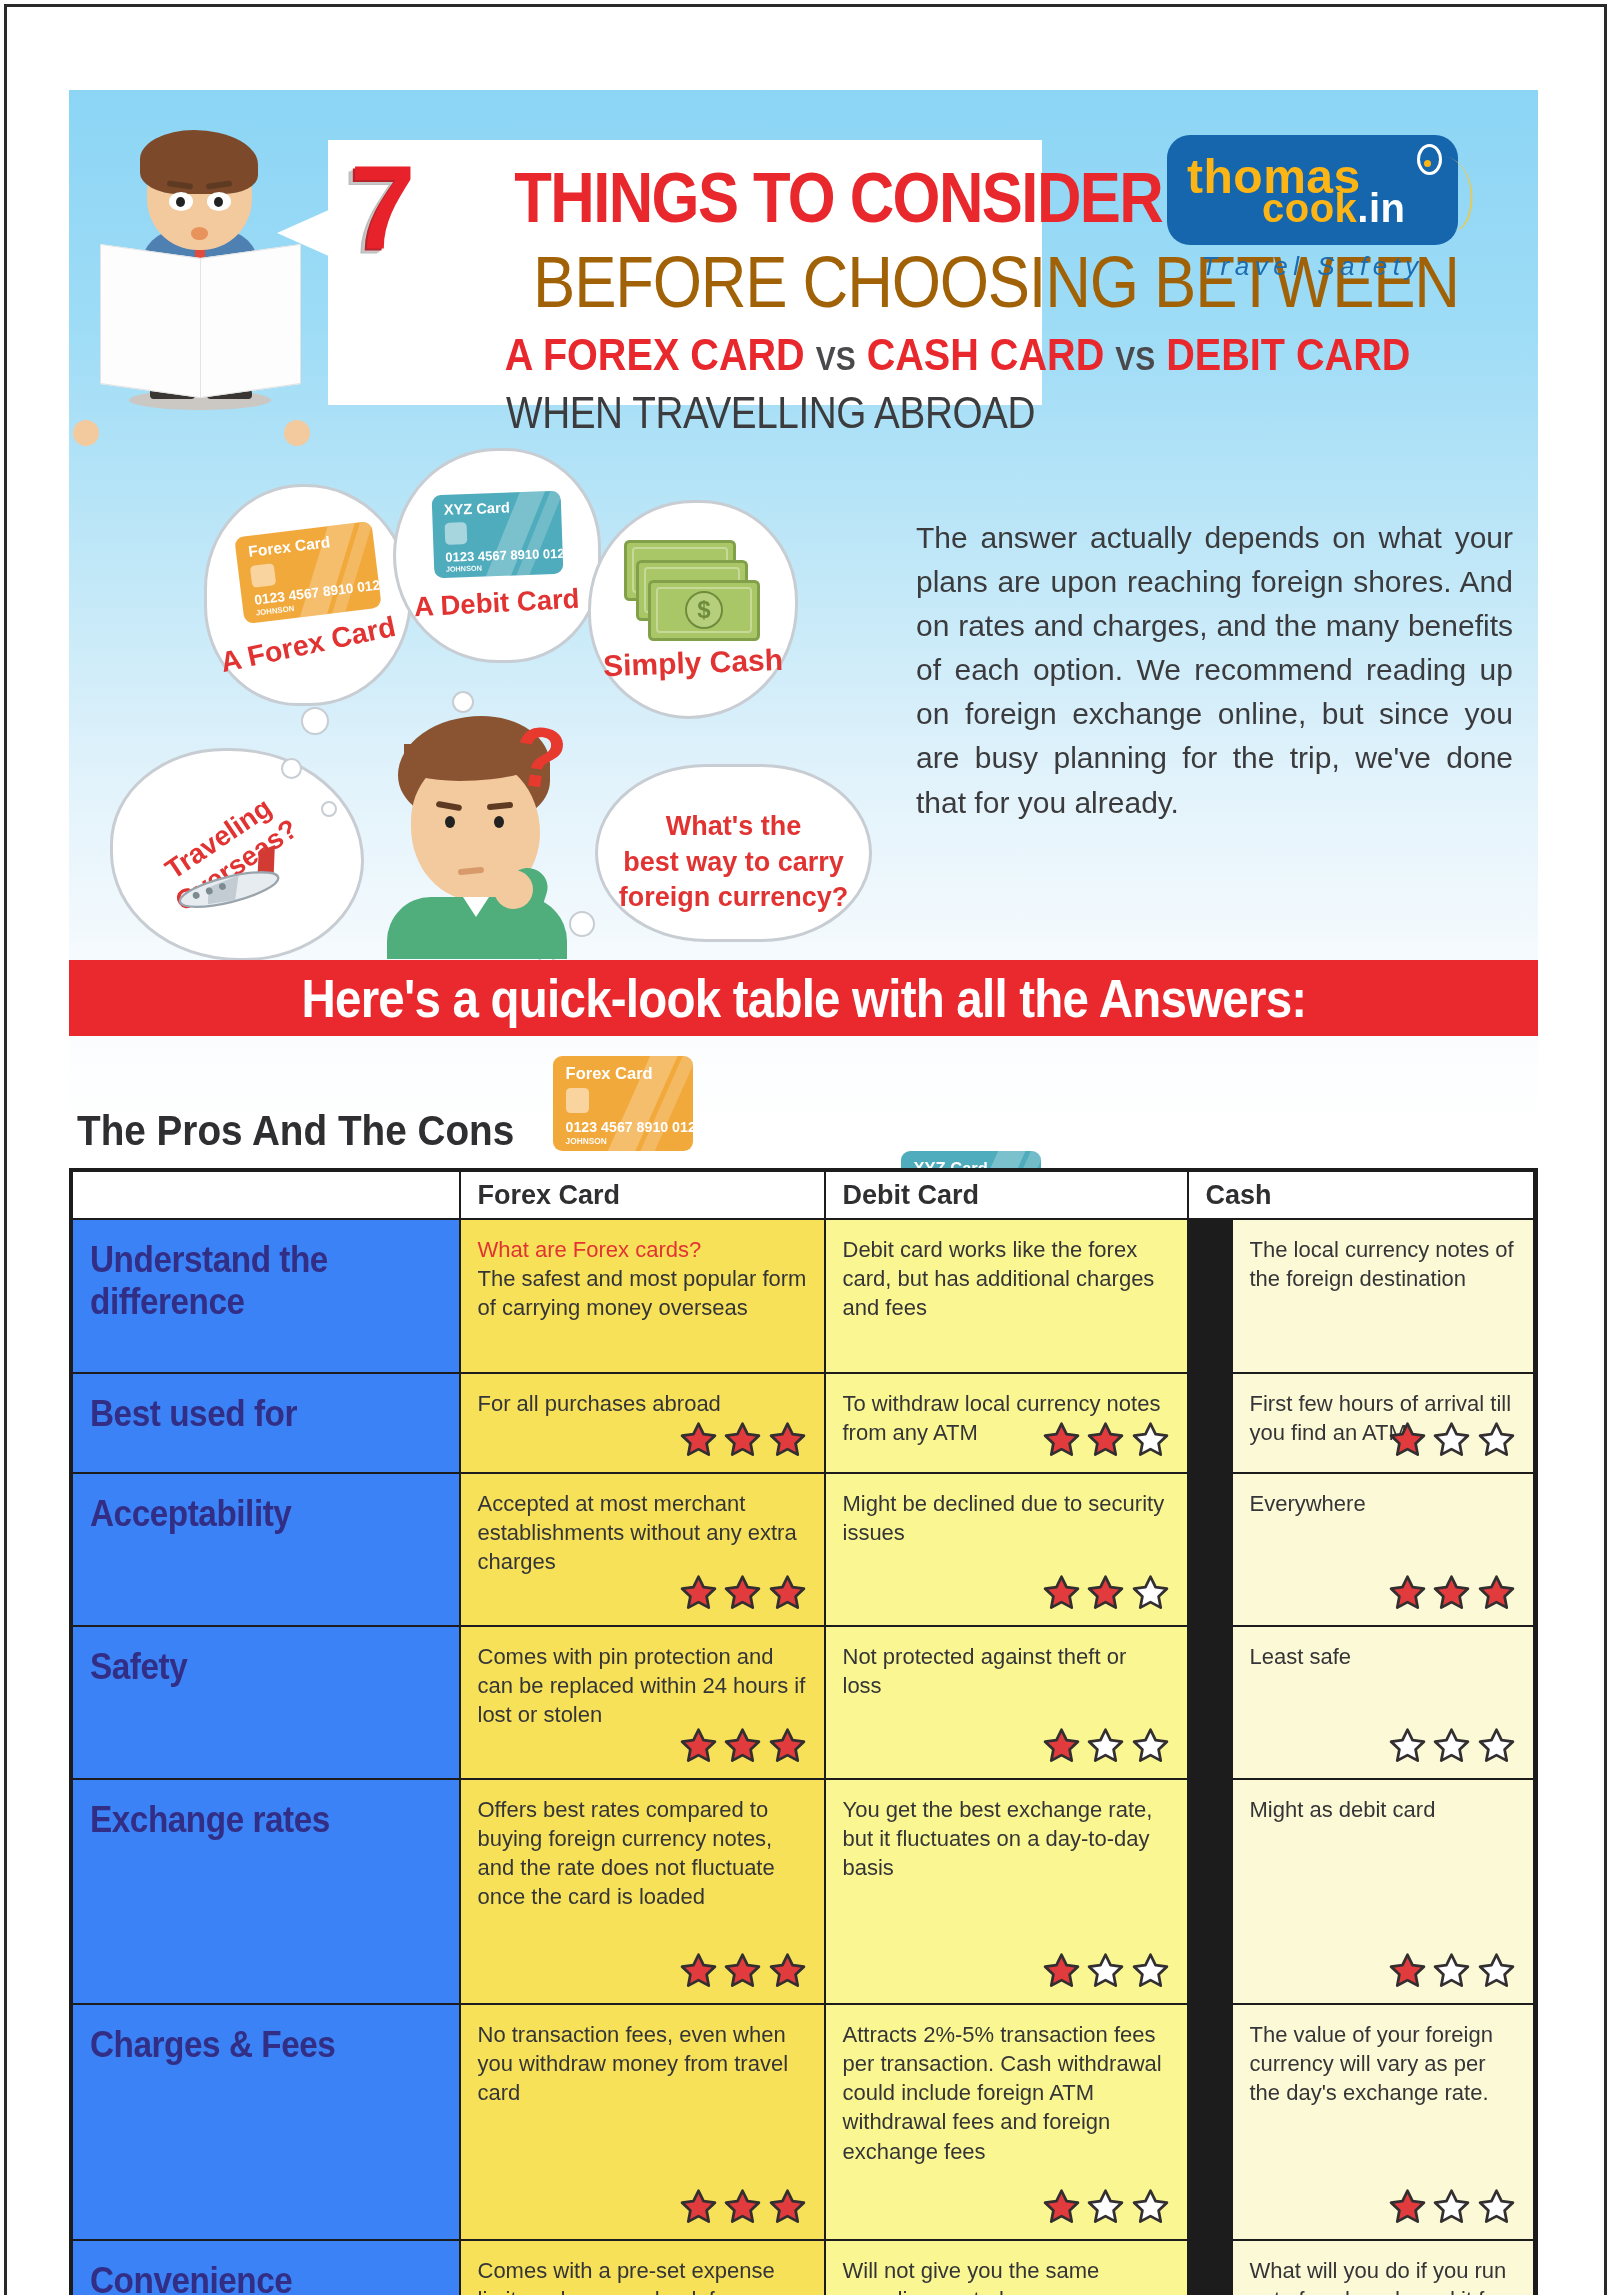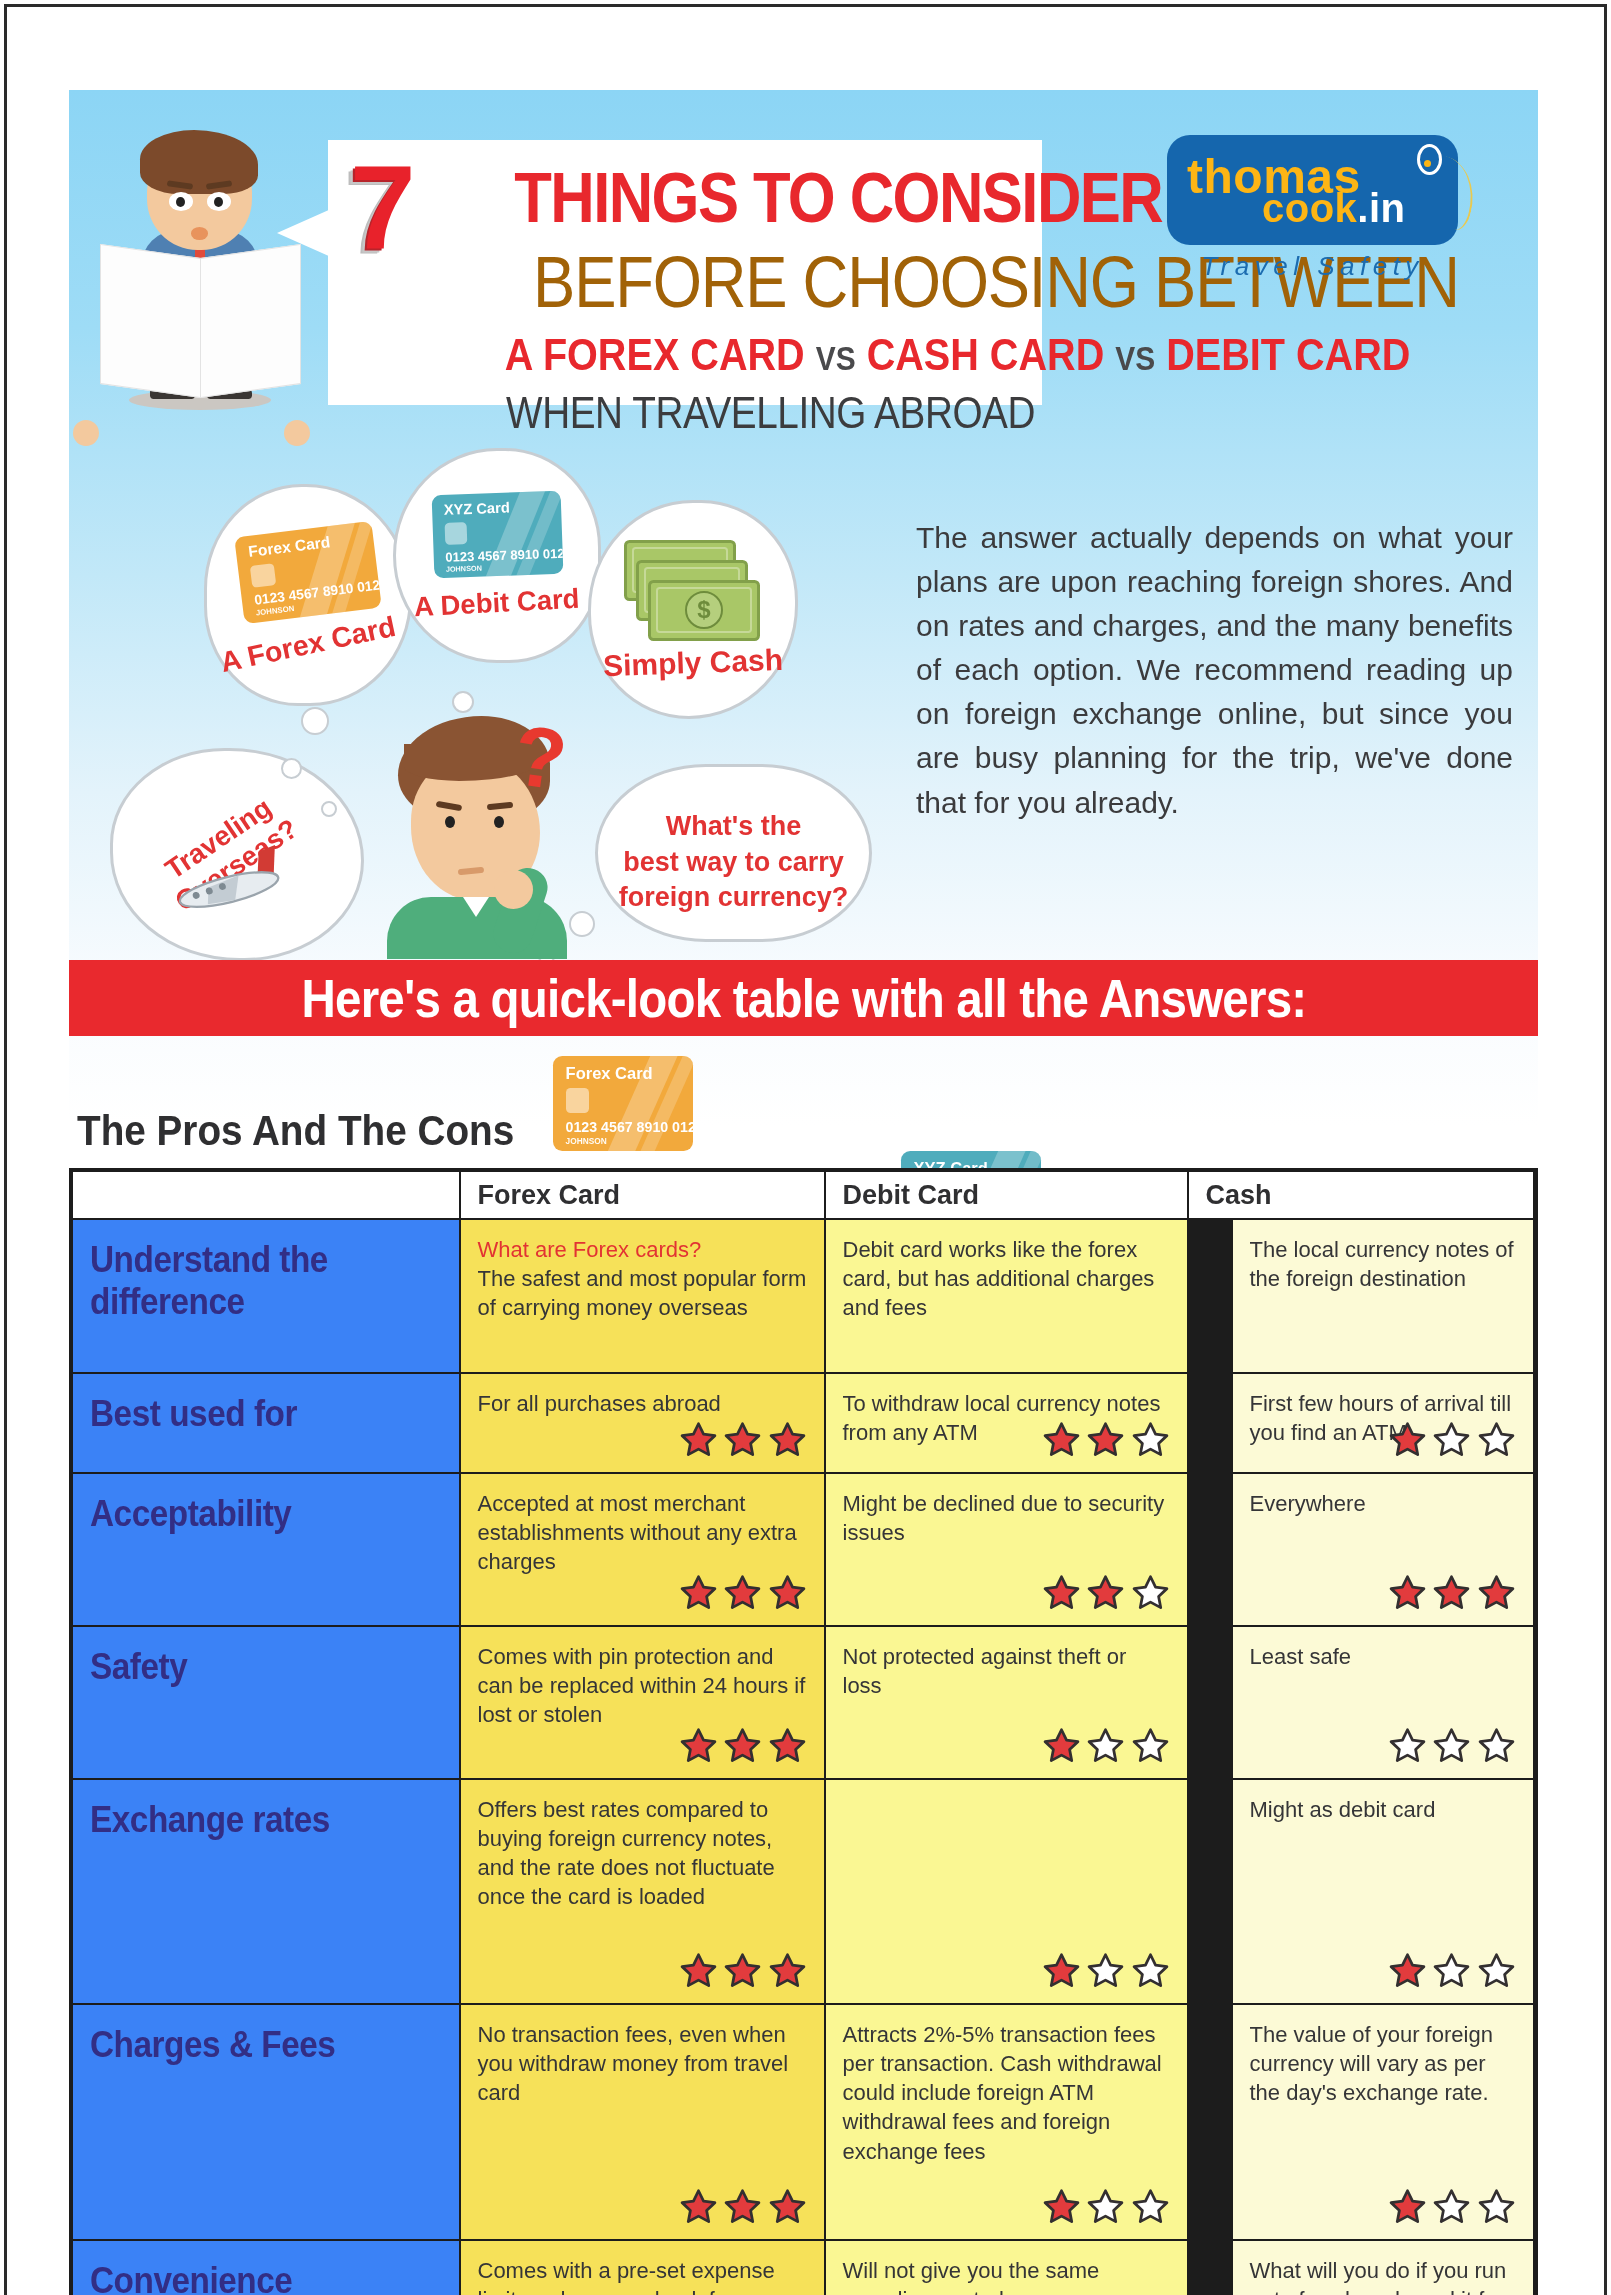--- a/index.html
+++ b/index.html
@@ -480,20 +480,21 @@
         </svg>
         <svg class="star" viewBox="0 0 24 24">
           <path d="M12 1.7l3.1 6.4 7 .9-5.1 4.8 1.3 6.9-6.3-3.4-6.3 3.4 1.3-6.9L1.9 9l7-.9z" fill="#E23B3D" stroke="#332F30" stroke-width="1.7" stroke-linejoin="round"></path>
         </svg>
         <svg class="star" viewBox="0 0 24 24">
           <path d="M12 1.7l3.1 6.4 7 .9-5.1 4.8 1.3 6.9-6.3-3.4-6.3 3.4 1.3-6.9L1.9 9l7-.9z" fill="#E23B3D" stroke="#332F30" stroke-width="1.7" stroke-linejoin="round"></path>
         </svg>
       </div>
     </div>
     <div class="cell dcell c2">
+      <div class="ctext">You get the best exchange rate, but it fluctuates on a day-to-day basis</div>
       <div class="stars">
         <svg class="star" viewBox="0 0 24 24">
           <path d="M12 1.7l3.1 6.4 7 .9-5.1 4.8 1.3 6.9-6.3-3.4-6.3 3.4 1.3-6.9L1.9 9l7-.9z" fill="#E23B3D" stroke="#332F30" stroke-width="1.7" stroke-linejoin="round"></path>
         </svg>
         <svg class="star" viewBox="0 0 24 24">
           <path d="M12 1.7l3.1 6.4 7 .9-5.1 4.8 1.3 6.9-6.3-3.4-6.3 3.4 1.3-6.9L1.9 9l7-.9z" fill="#ffffff" stroke="#332F30" stroke-width="1.7" stroke-linejoin="round"></path>
         </svg>
         <svg class="star" viewBox="0 0 24 24">
           <path d="M12 1.7l3.1 6.4 7 .9-5.1 4.8 1.3 6.9-6.3-3.4-6.3 3.4 1.3-6.9L1.9 9l7-.9z" fill="#ffffff" stroke="#332F30" stroke-width="1.7" stroke-linejoin="round"></path>
         </svg>

